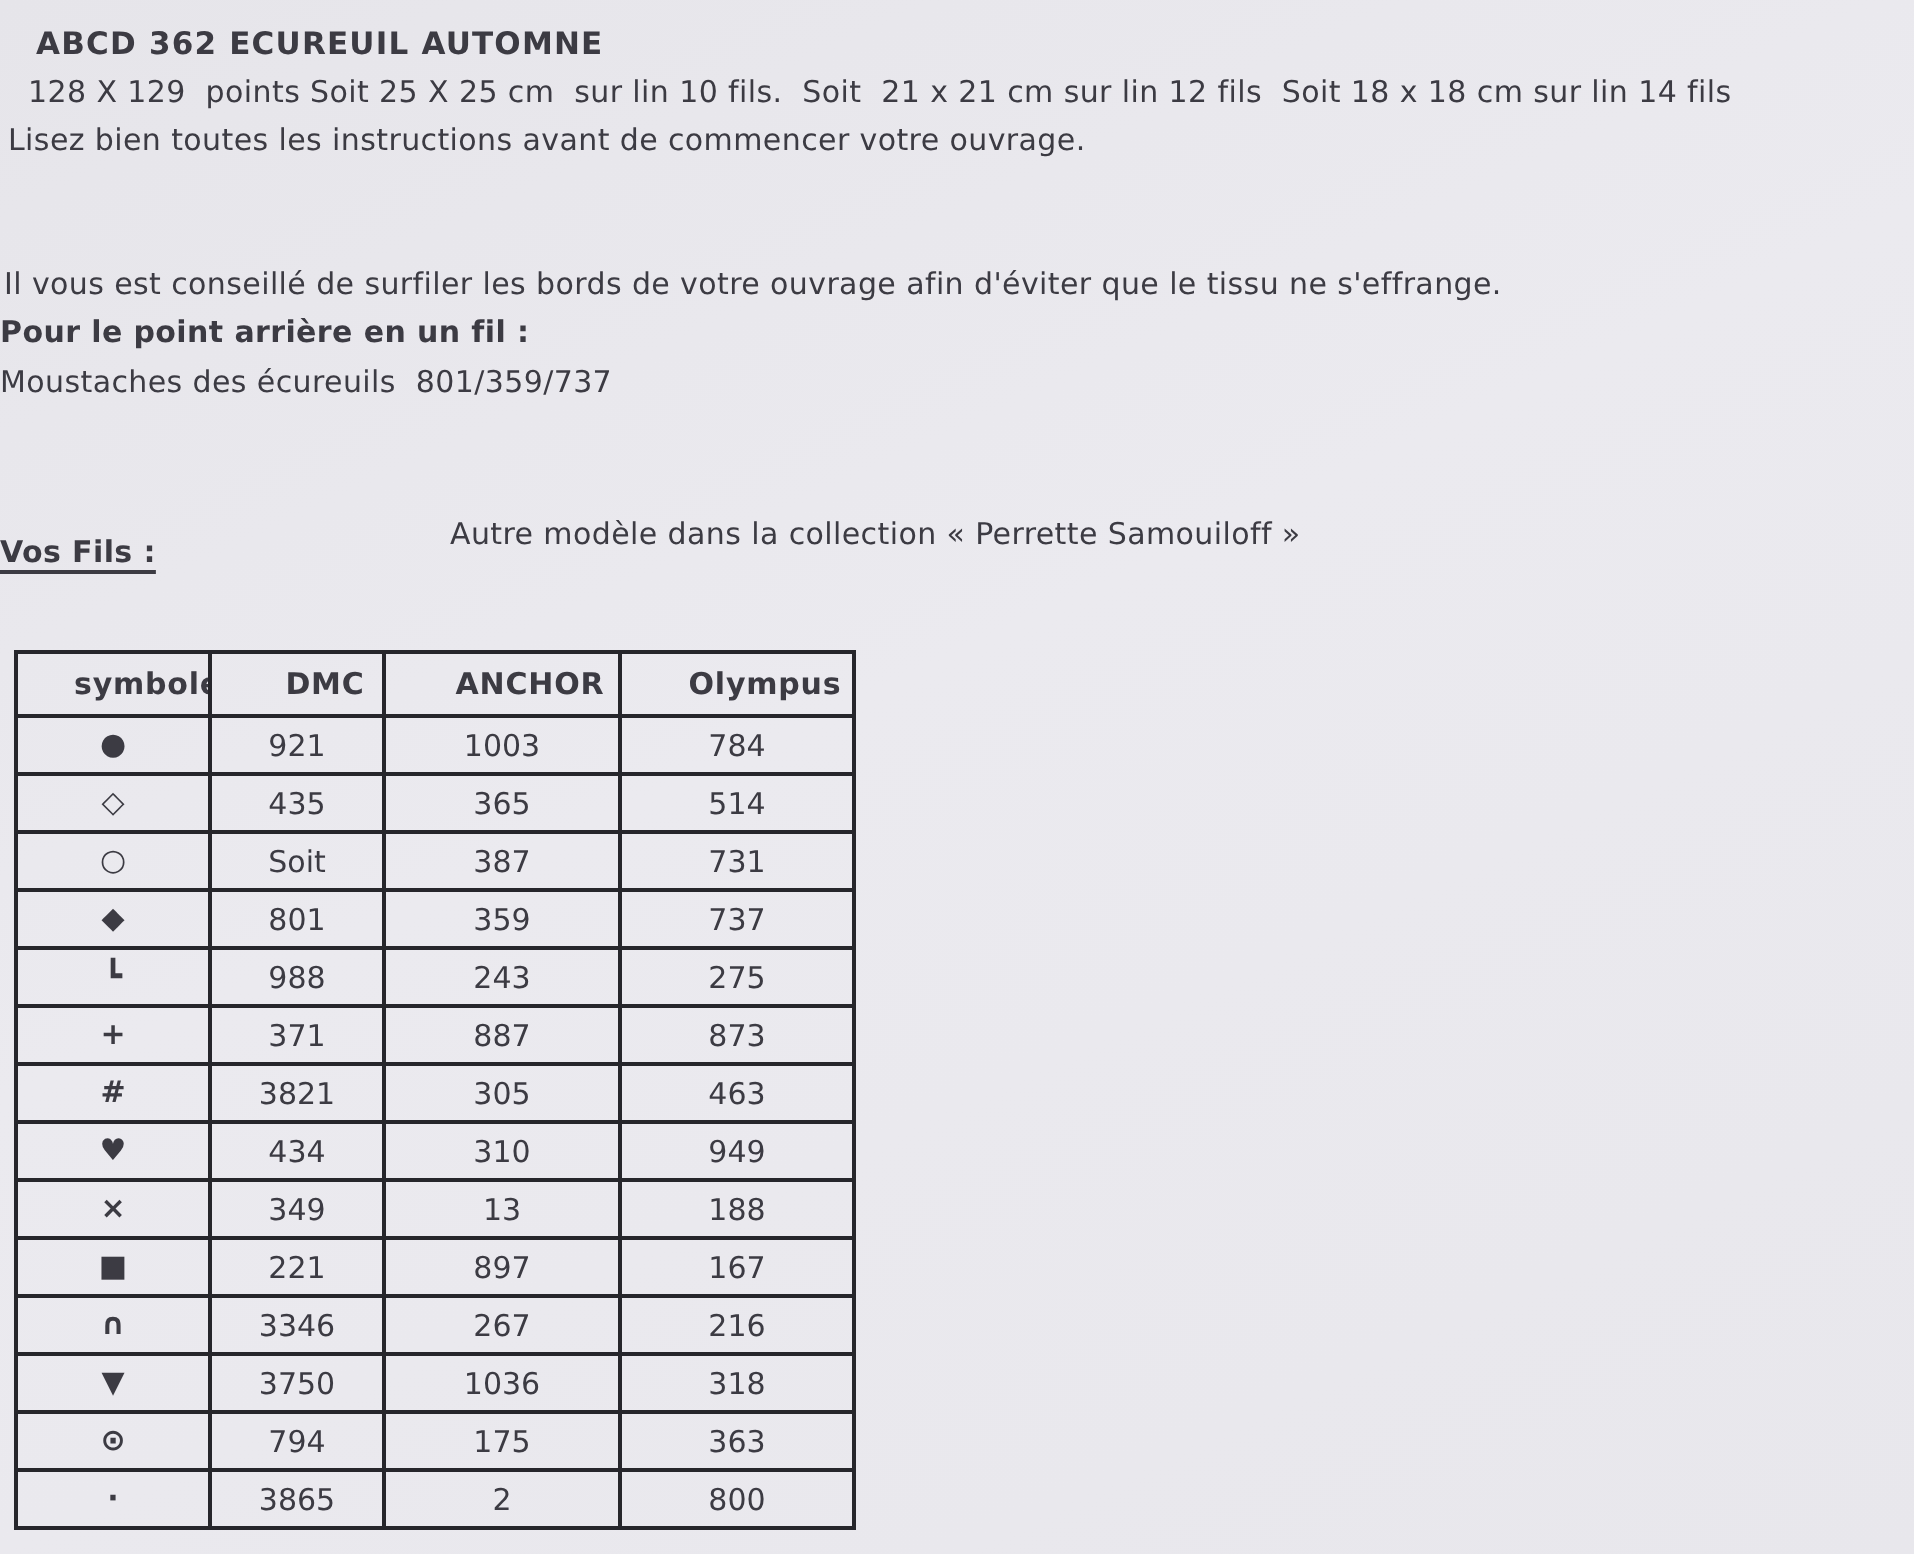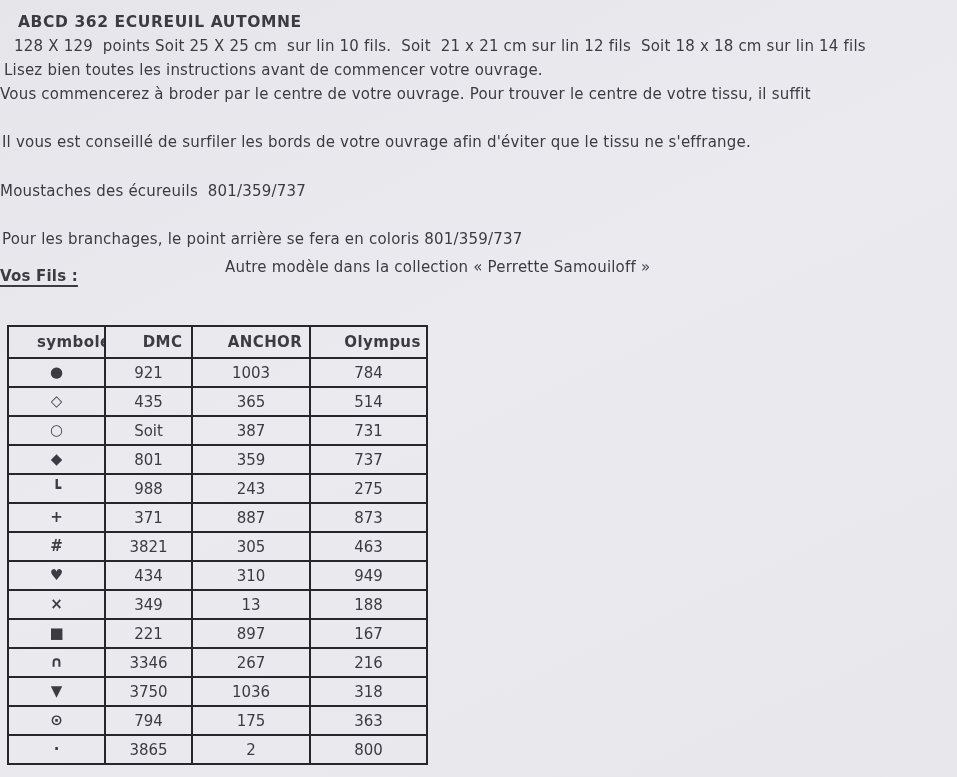--- a/index.html
+++ b/index.html
@@ -61,25 +61,24 @@
 </head>
 <body>
 
 <div class="page">
 
   <div class="line title-line" style="left:18px; top:12px;">ABCD 362 ECUREUIL AUTOMNE</div>
 
   <div class="line" style="left:14px; top:36px;">128 X 129  points Soit 25 X 25 cm  sur lin 10 fils.  Soit  21 x 21 cm sur lin 12 fils  Soit 18 x 18 cm sur lin 14 fils</div>
 
   <div class="line" style="left:4px; top:60px;">Lisez bien toutes les instructions avant de commencer votre ouvrage.</div>
-  <div class="line" style="left:0px; top:84px;">Vous commencerez à broder par le centre de votre ouvrage. Pour trouver le centre de votre tissu, il suffit</div>
   <div class="line" style="left:2px; top:132px;">Il vous est conseillé de surfiler les bords de votre ouvrage afin d'éviter que le tissu ne s'effrange.</div>
 
+  <div class="line bold" style="left:0px; top:156px;">Pour le point arrière en un fil :</div>
   <div class="line" style="left:0px; top:181px;">Moustaches des écureuils  801/359/737</div>
-  <div class="line" style="left:2px; top:229px;">Pour les branchages, le point arrière se fera en coloris 801/359/737</div>
 
   <div class="line" style="left:225px; top:257px;">Autre modèle dans la collection « Perrette Samouiloff »</div>
 
   <div class="line bold underlined" style="left:0px; top:266px;">Vos Fils :</div>
 
   <table class="threads">
     <colgroup>
       <col class="c-sym">
         <col class="c-dmc">
         <col class="c-anchor">

